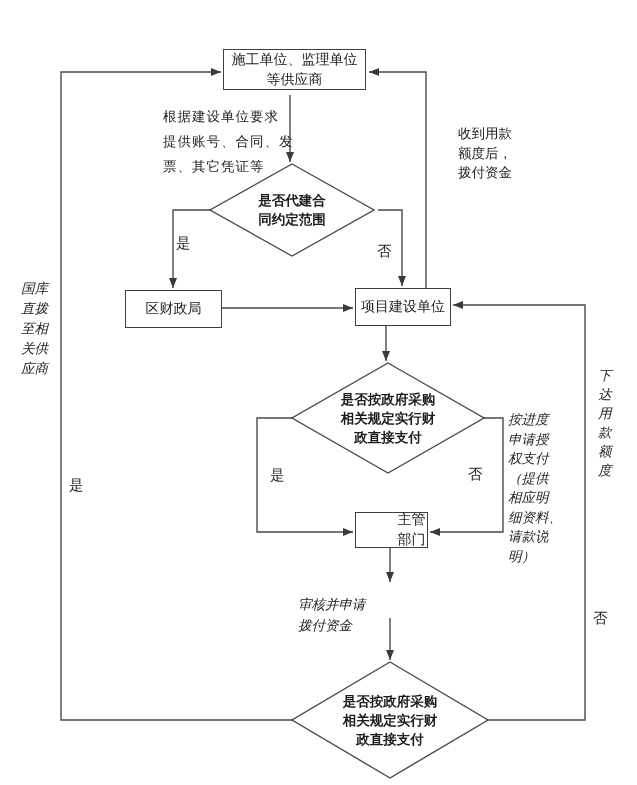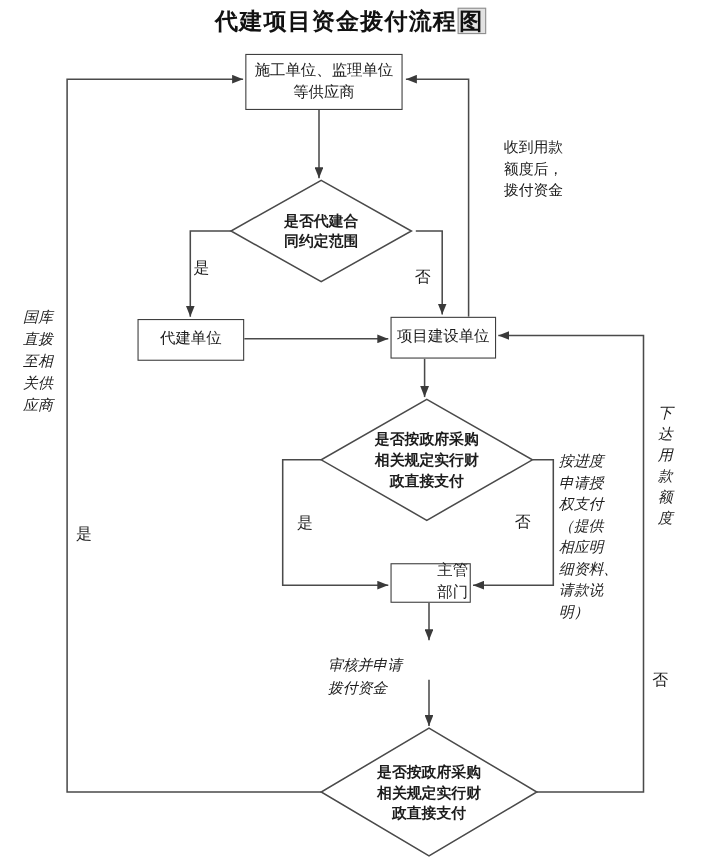--- a/index.html
+++ b/index.html
@@ -32,21 +32,20 @@
     position:absolute;font-size:13.5px;line-height:19px;white-space:pre-line;
   }
   .center{font-style:italic;}
   .branch{position:absolute;font-size:14.5px;}
 </style>
 </head>
 <body>
 
 <div class="stage">
 
-  <div class="page-title"><span>代建项目资金拨付流程</span><span class="hl">图</span></div>
 
   <svg class="wires" viewBox="0 0 637 785">
     <defs>
       <marker id="arr" viewBox="0 0 10 8" refX="10" refY="4" markerWidth="10" markerHeight="8" orient="auto" markerUnits="userSpaceOnUse">
         <path d="M0,0 L10,4 L0,8 Z" fill="#3a3a3a"></path>
       </marker>
     </defs>
     <g stroke="#4a4a4a" stroke-width="1.4" fill="none">
       <polyline points="290,95 290,162" marker-end="url(#arr)"></polyline>
       <polyline points="210,210 173,210 173,288" marker-end="url(#arr)"></polyline>
@@ -61,35 +60,38 @@
       <polyline points="292,720 61,720 61,72 221,72" marker-end="url(#arr)"></polyline>
       <polyline points="488,720 585,720 585,305 453,305" marker-end="url(#arr)"></polyline>
     </g>
     <g stroke="#4a4a4a" stroke-width="1.4" fill="#ffffff">
       <polygon points="292,164 374,210 292,256 210,210"></polygon>
       <polygon points="388,363 484,418 388,473 292,418"></polygon>
       <polygon points="390,662 488,720 390,778 292,720"></polygon>
     </g>
   </svg>
 
-  <div class="node" style="left:223px;top:49px;width:143px;height:51px;">施工单位、监理单位
+  <div class="node" style="left:223px;top:49px;width:143px;height:41px;">施工单位、监理单位
 等供应商</div>
-  <div class="node" style="left:125px;top:290px;width:97px;height:38px;">代建单位</div>
+  <div class="node" style="left:125px;top:290px;width:97px;height:38px;">区财政局</div>
   <div class="node" style="left:355px;top:288px;width:96px;height:38px;">项目建设单位</div>
   <div class="node" style="left:355px;top:512px;width:73px;height:36px;padding-left:40px;">主管部门</div>
 
   <div class="dtext" style="left:217px;top:191px;width:150px;">是否代建合
 同约定范围</div>
   <div class="dtext" style="left:313px;top:390px;width:150px;">是否按政府采购
 相关规定实行财
 政直接支付</div>
   <div class="dtext" style="left:315px;top:692px;width:150px;">是否按政府采购
 相关规定实行财
 政直接支付</div>
 
+  <div class="note" style="left:163px;top:104px;width:142px;line-height:25px;letter-spacing:1px;">根据建设单位要求
+提供账号、合同、发
+票、其它凭证等</div>
   <div class="note" style="left:458px;top:124px;width:72px;line-height:19.5px;">收到用款
 额度后，
 拨付资金</div>
   <div class="note center" style="left:508px;top:410px;width:56px;line-height:19.5px;">按进度
 申请授
 权支付
 （提供
 相应明
 细资料、
 请款说

